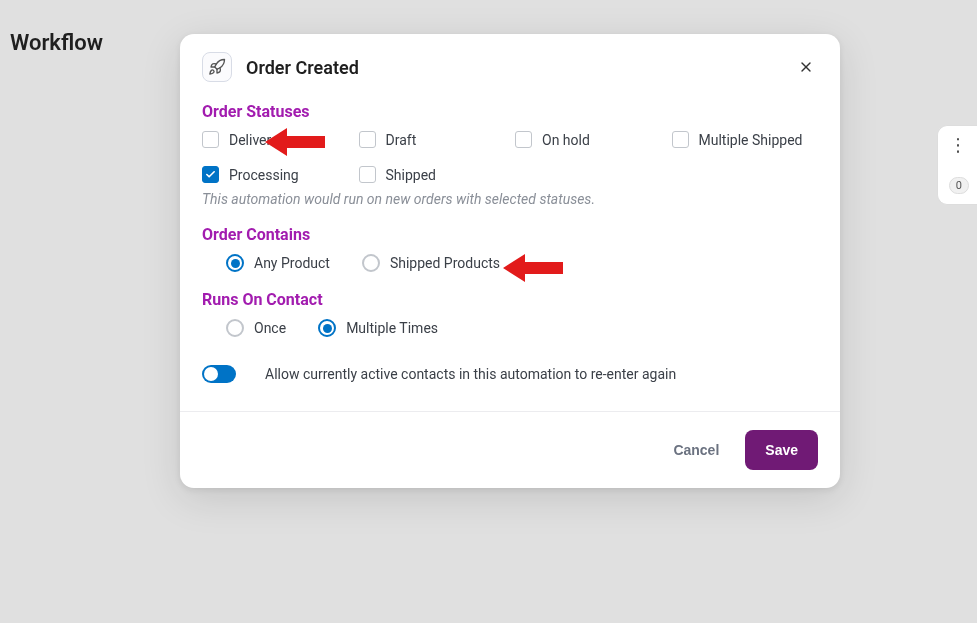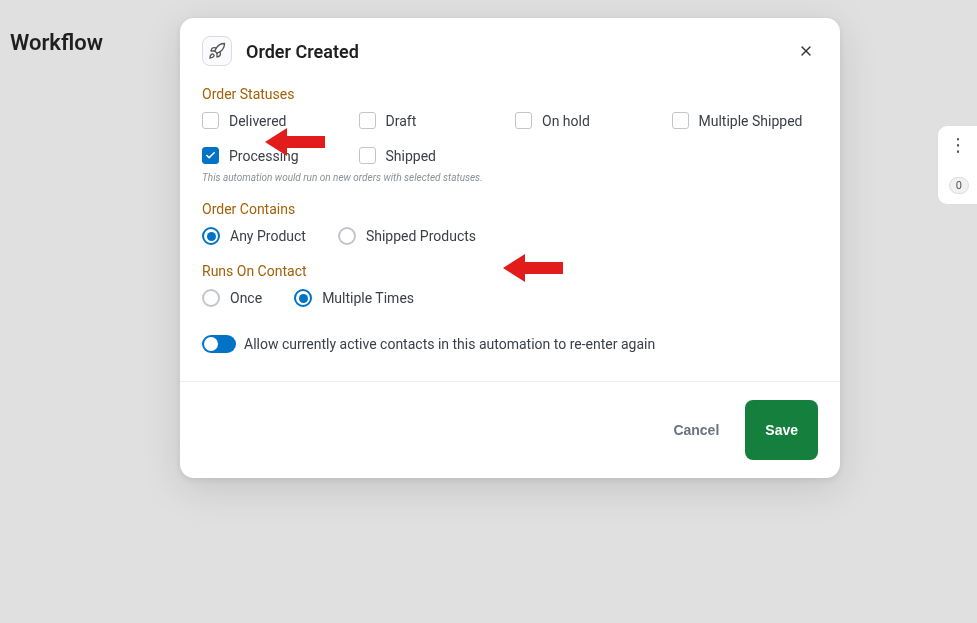--- a/index.html
+++ b/index.html
@@ -49,21 +49,21 @@
       right: 8px;
       font-size: 11px;
       color: #555;
       background: #f1f1f1;
       border: 1px solid #ddd;
       border-radius: 10px;
       padding: 1px 6px;
     }
     .modal {
       position: absolute;
-      top: 18px;
+      top: 34px;
       left: 180px;
       width: 660px;
       background: #fff;
       border-radius: 14px;
       box-shadow: 0 10px 40px rgba(0,0,0,0.12), 0 2px 6px rgba(0,0,0,0.08);
       display: flex;
       flex-direction: column;
     }
     .modal-header {
       display: flex;
@@ -93,23 +93,23 @@
       display: flex;
       align-items: center;
       justify-content: center;
       cursor: pointer;
       color: #333;
     }
     .modal-body {
       padding: 6px 22px 28px 22px;
     }
     .section-label {
-      font-size: 14px;
-      font-weight: 400;
-      color: #a16207;
+      font-size: 16px;
+      font-weight: 700;
+      color: #a21caf;
       margin-bottom: 10px;
       margin-top: 18px;
     }
     .section-label:first-child { margin-top: 0; }
     .status-grid {
       display: grid;
       grid-template-columns: repeat(4, 1fr);
       gap: 18px 10px;
       margin-bottom: 8px;
     }
@@ -131,29 +131,30 @@
     }
     .cbox.checked {
       background: #0073c6;
       border-color: #0073c6;
     }
     .check-label {
       font-size: 14px;
       color: #3b4048;
     }
     .hint {
-      font-size: 10px;
+      font-size: 14px;
       font-style: italic;
       color: #8a8f98;
       margin-top: 6px;
     }
     .radio-row {
       display: flex;
       align-items: center;
       gap: 32px;
+      margin-left: 24px;
     }
     .radio-item {
       display: flex;
       align-items: center;
       gap: 10px;
     }
     .radio {
       width: 18px;
       height: 18px;
       border: 2px solid #0073c6;
@@ -172,21 +173,21 @@
       background: #0073c6;
       border-radius: 50%;
     }
     .radio-label {
       font-size: 14px;
       color: #3b4048;
     }
     .toggle-row {
       display: flex;
       align-items: center;
-      gap: 8px;
+      gap: 29px;
       margin-top: 28px;
     }
     .toggle {
       width: 34px;
       height: 18px;
       background: #0073c6;
       border-radius: 10px;
       position: relative;
       cursor: pointer;
       flex-shrink: 0;
@@ -217,26 +218,26 @@
       background: none;
       border: none;
       font-size: 14px;
       font-weight: 600;
       color: #6b7280;
       cursor: pointer;
       padding: 8px 6px;
       margin-left: 47px;
     }
     .btn-save {
-      background: #15803d;
+      background: #701a75;
       border: none;
       color: #fff;
       font-size: 14px;
       font-weight: 600;
-      padding: 22px 20px;
+      padding: 12px 20px;
       border-radius: 8px;
       cursor: pointer;
     }
     .arrow {
       position: absolute;
       pointer-events: none;
     }
   </style>
 </head>
 <body>

